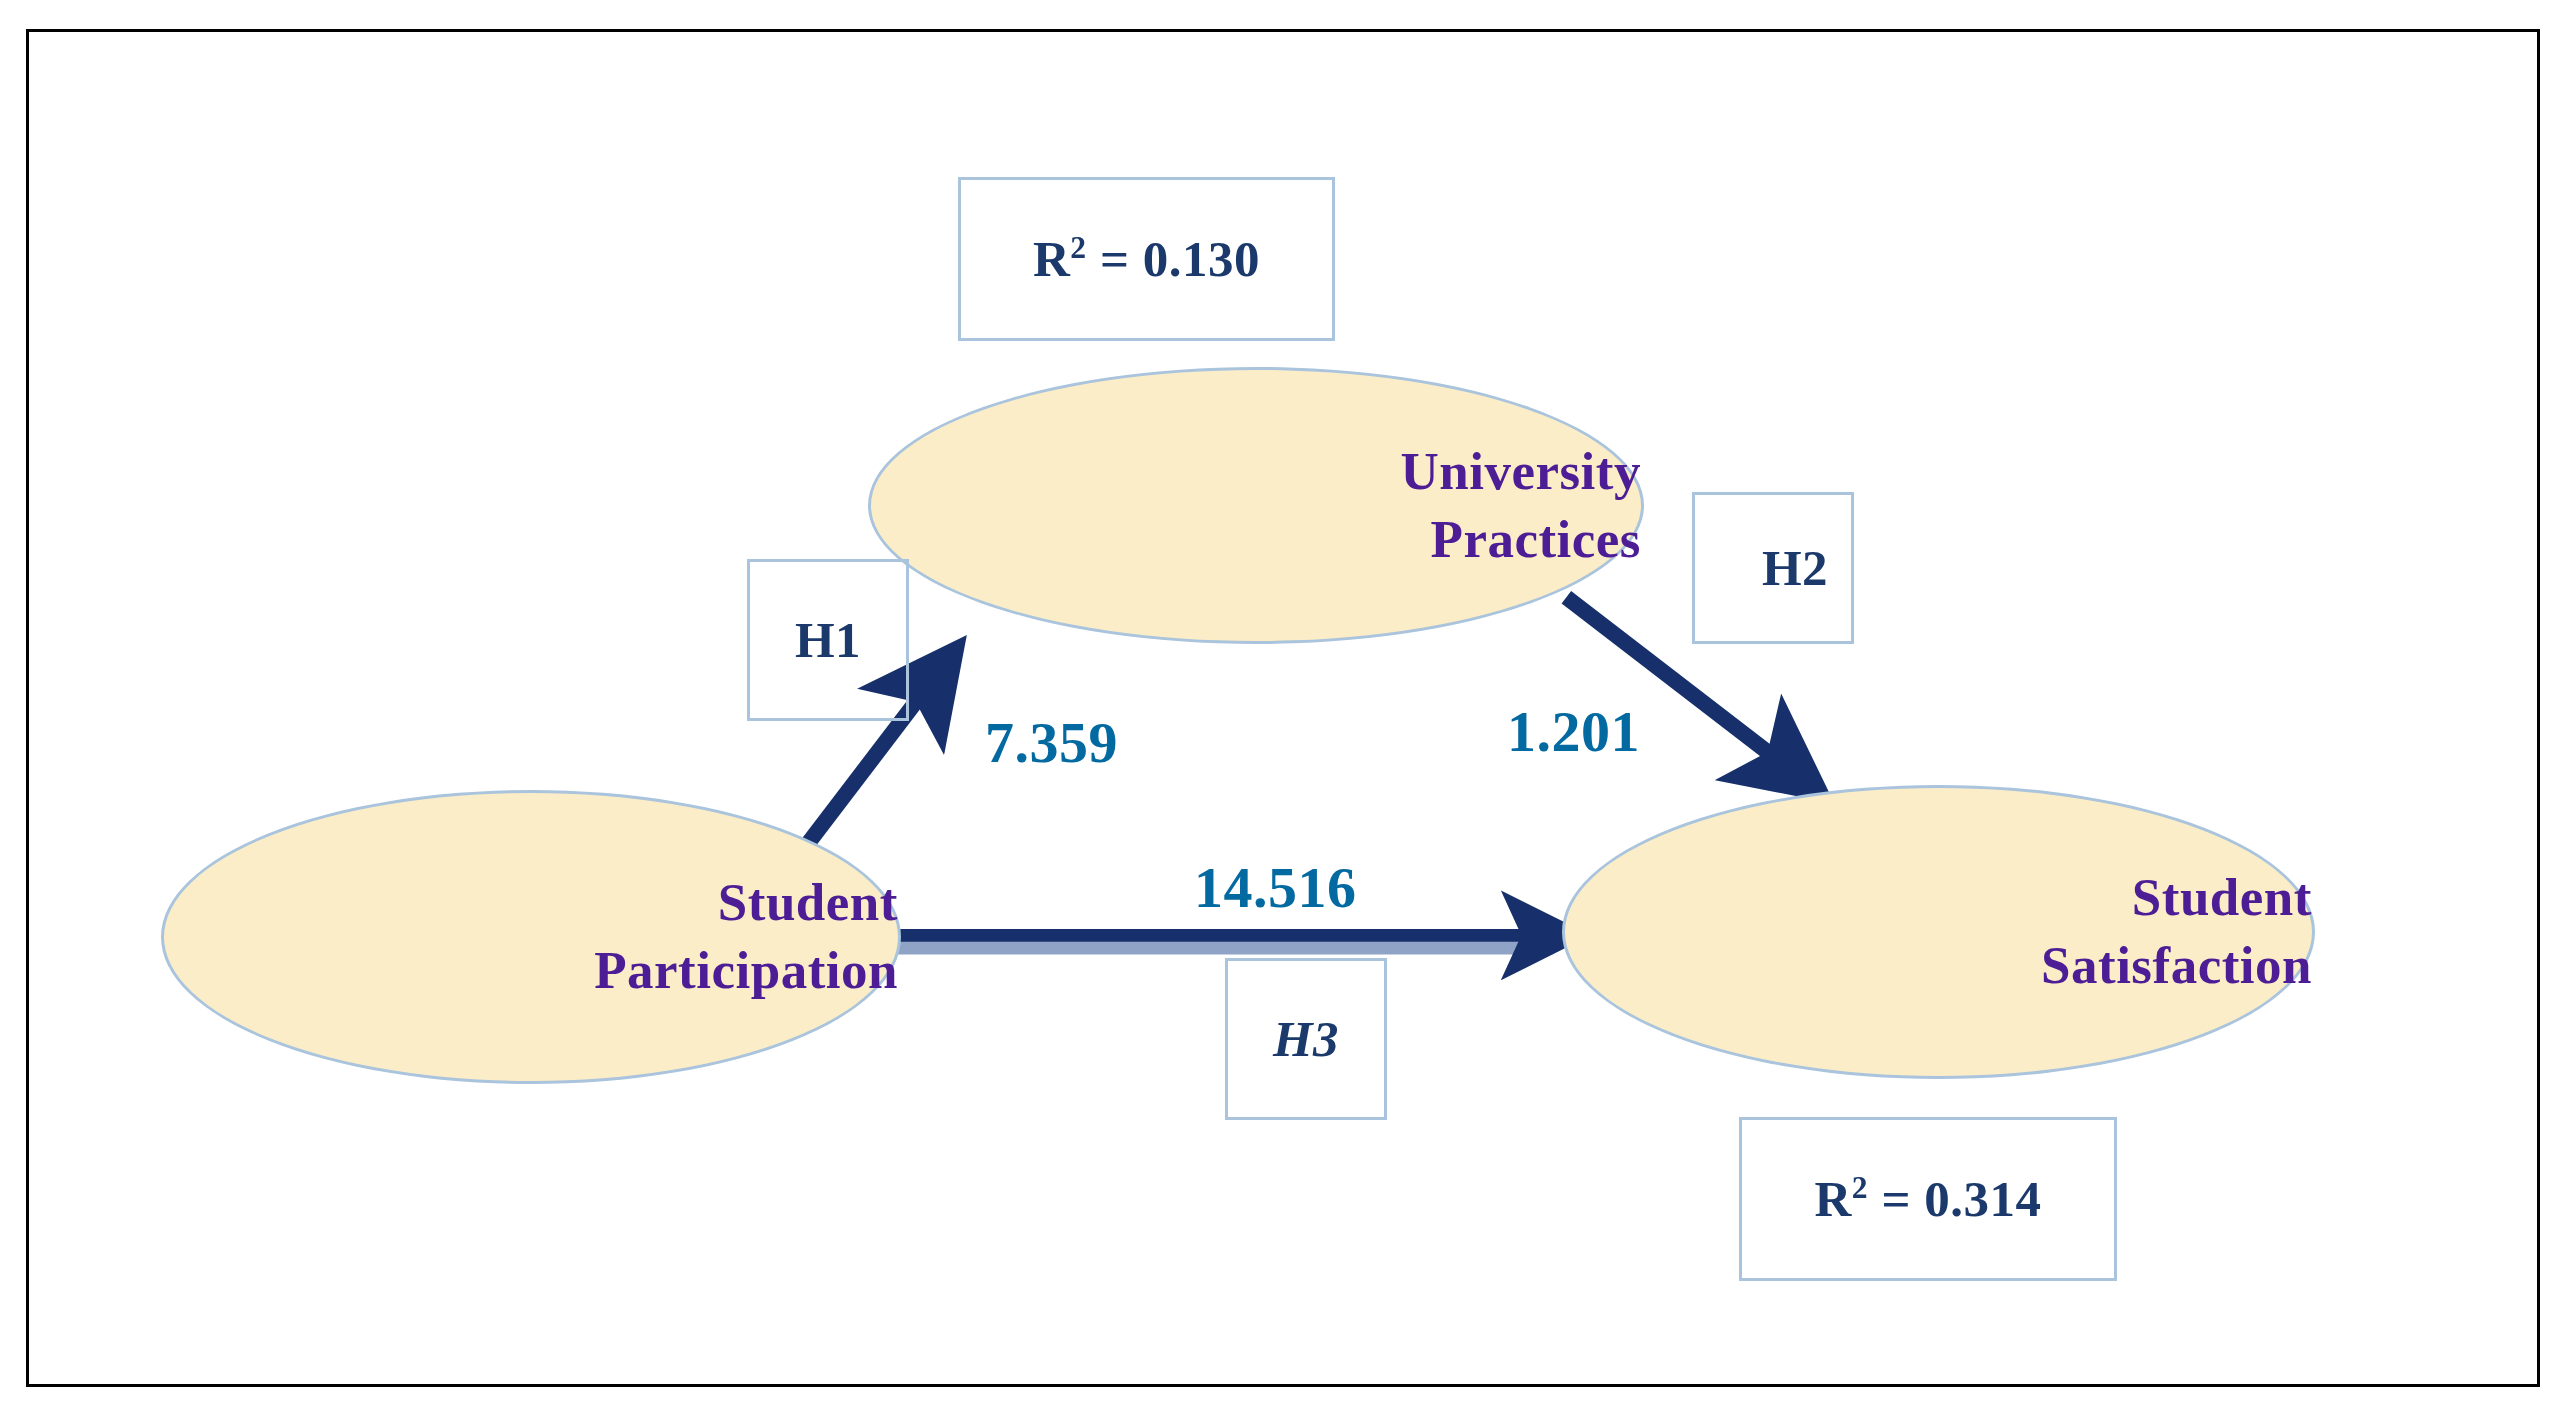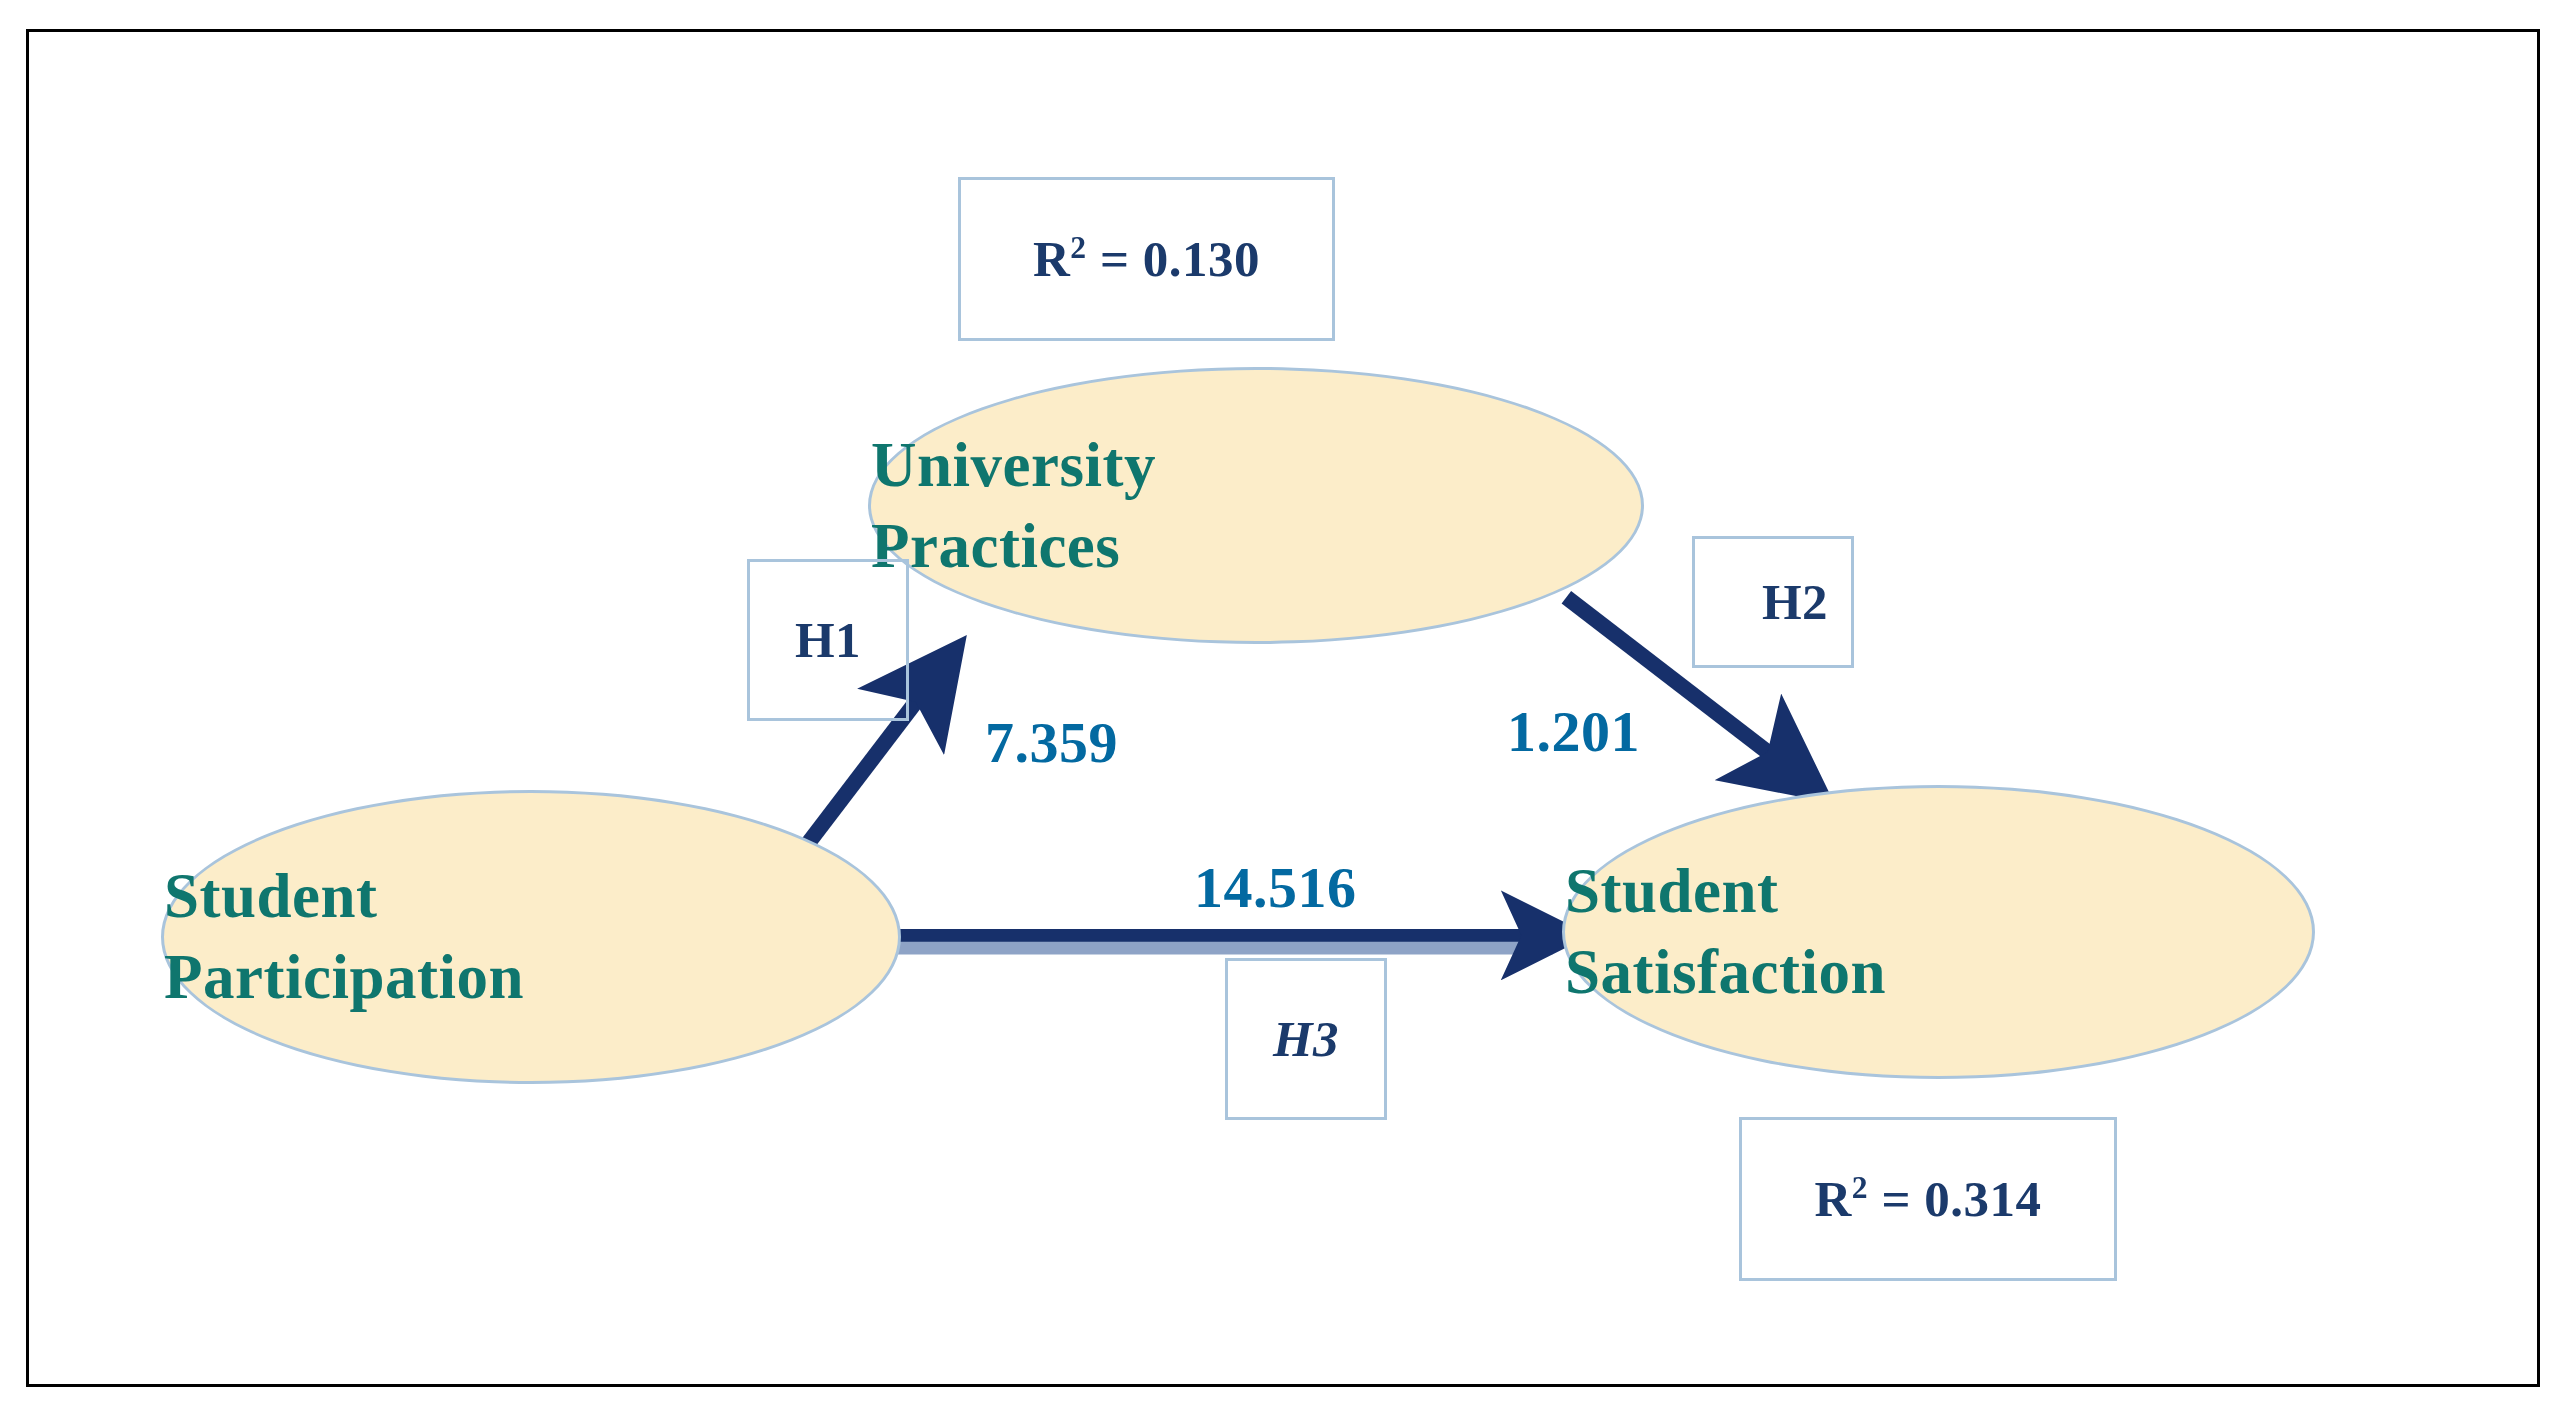--- a/index.html
+++ b/index.html
@@ -35,25 +35,25 @@
     height: 1426px;
   }
   .node-ellipse {
     position: absolute;
     background: #FCEDC9;
     border: 3.7px solid #A9C4DC;
     border-radius: 50%;
     box-sizing: border-box;
     display: flex;
     flex-direction: column;
-    align-items: flex-start;
+    align-items: flex-end;
     justify-content: center;
-    color: #0f766e;
+    color: #4c1d95;
     font-weight: bold;
-    font-size: 63px;
+    font-size: 53px;
     line-height: 1.28;
     text-align: center;
     letter-spacing: 0.5px;
   }
   .node-line {
     display: block;
   }
   .stat-box {
     position: absolute;
     background: #ffffff;
@@ -129,21 +129,21 @@
 
   <div class="node-ellipse" style="left:868px; top:367px; width:776px; height:277px;">
     <span class="node-line">University</span>
     <span class="node-line">Practices</span>
   </div>
 
   <div class="hyp-box" style="left:747px; top:559px; width:162px; height:162px;">
     <span>H1</span>
   </div>
 
-  <div class="hyp-box" style="left:1692px; top:536px; width:162px; height:132px;padding-left:44px;">
+  <div class="hyp-box" style="left:1692px; top:492px; width:162px; height:152px;padding-left:44px;">
     <span>H2</span>
   </div>
 
   <div class="path-label" style="left:985px; top:709px;">7.359</div>
 
   <div class="path-label" style="left:1507px; top:698px;">1.201</div>
 
   <div class="path-label" style="left:1194px; top:854px;">14.516</div>
 
   <div class="node-ellipse" style="left:161px; top:790px; width:740px; height:294px;">

